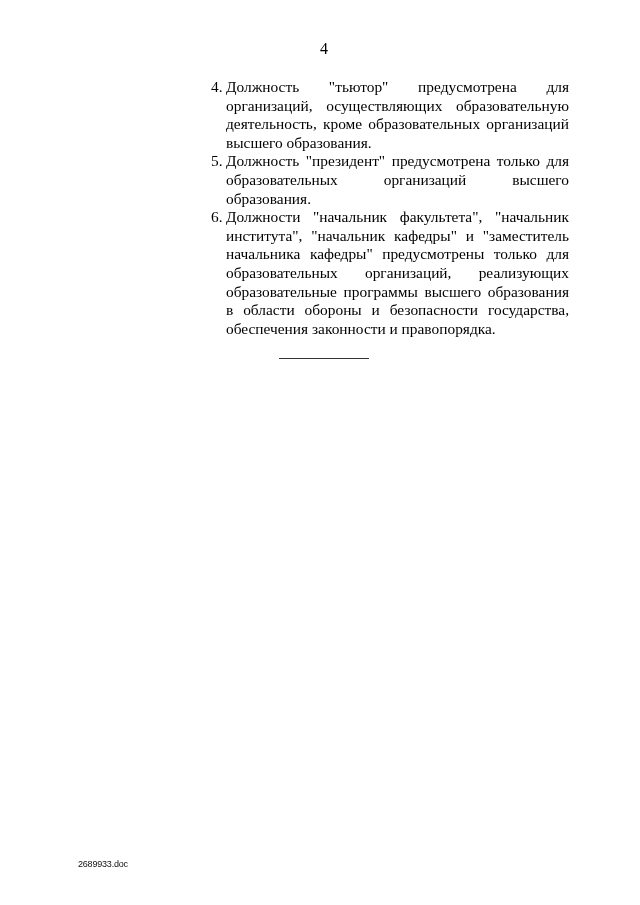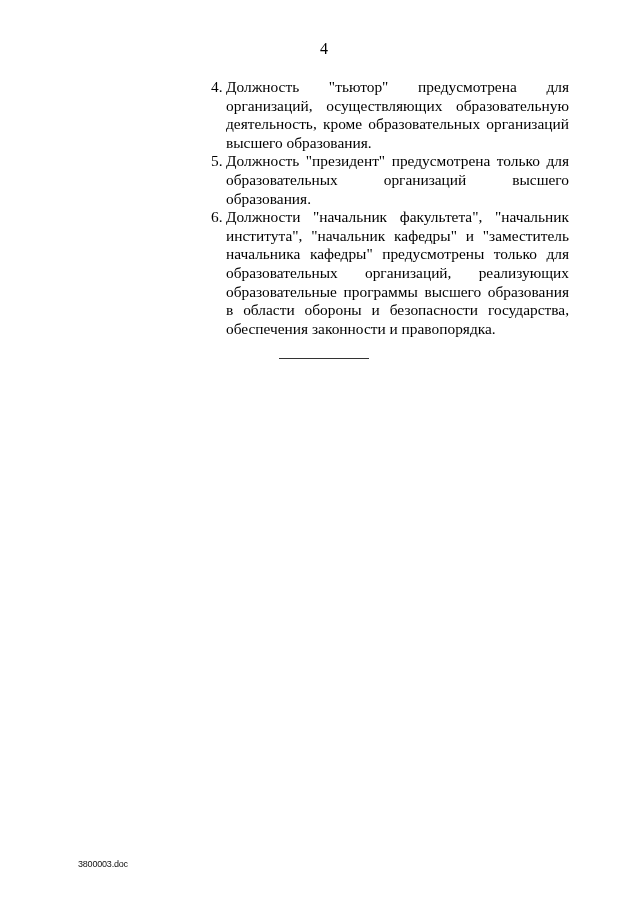--- a/index.html
+++ b/index.html
@@ -83,13 +83,13 @@
     <span class="item-text">Должность "президент" предусмотрена только для образовательных организаций высшего образования.</span>
   </li>
   <li class="list-item">
     <span class="item-number">6.</span>
     <span class="item-text">Должности "начальник факультета", "начальник института", "начальник кафедры" и "заместитель начальника кафедры" предусмотрены только для образовательных организаций, реализующих образовательные программы высшего образования в области обороны и безопасности государства, обеспечения законности и правопорядка.</span>
   </li>
 </ul>
 
 <div class="divider"></div>
 
-<div class="footer">3800003.doc</div>
+<div class="footer">2689933.doc</div>
 
 </body></html>

